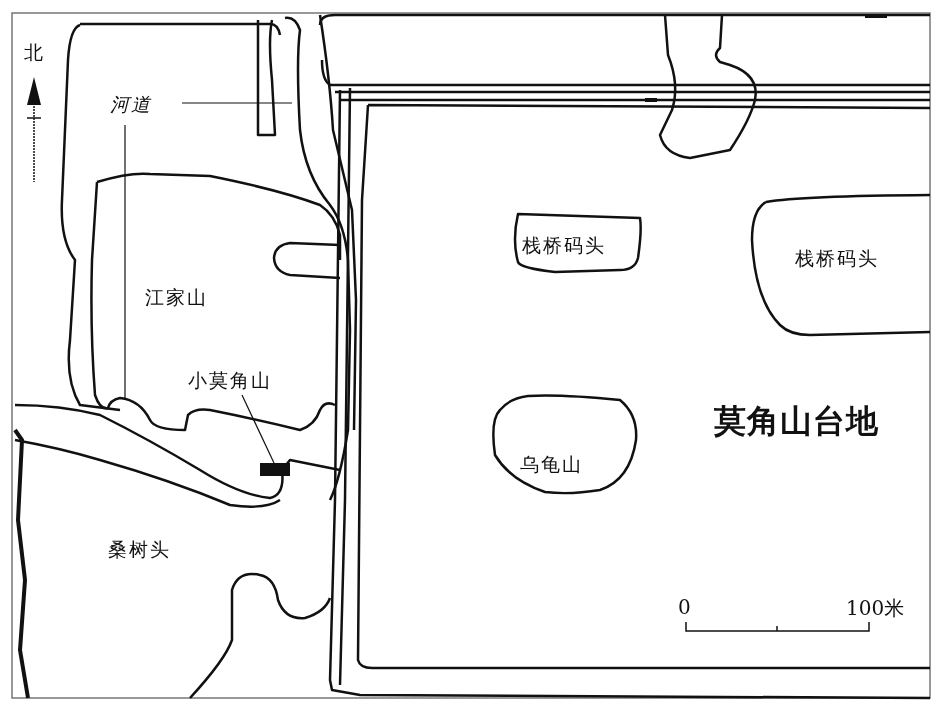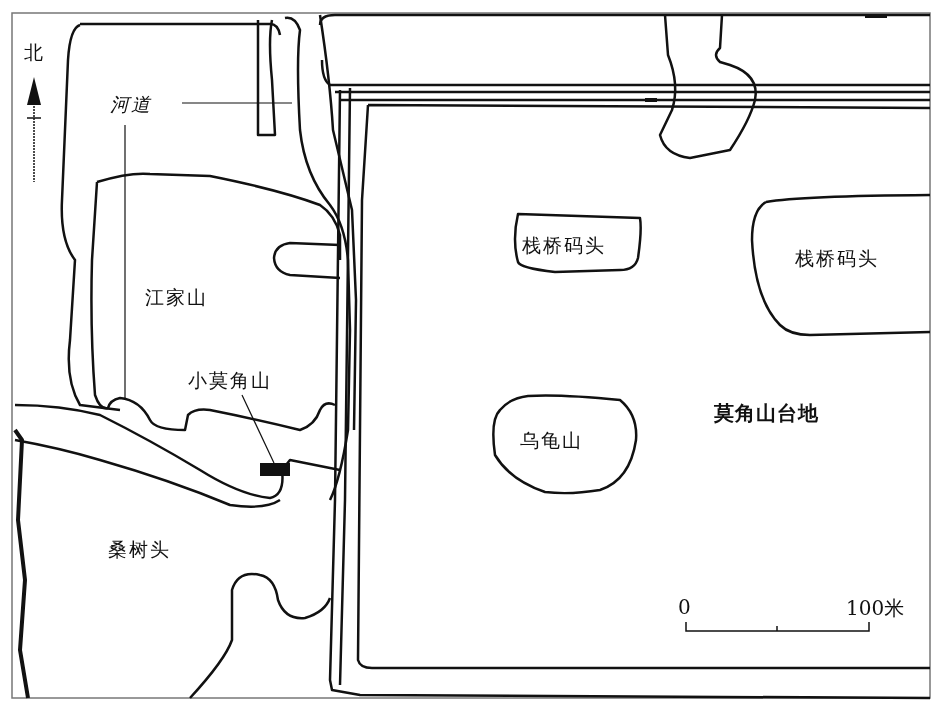--- a/index.html
+++ b/index.html
@@ -1,20 +1,20 @@
 <!DOCTYPE html>
 <html><head>
 <meta charset="utf-8">
 <style>
   html, body { margin:0; padding:0; background:#ffffff; }
   body { width:940px; height:707px; position:relative; overflow:hidden; font-family:"DejaVu Serif", serif; }
   #map { position:absolute; left:0; top:0; width:940px; height:707px; }
   .lbl { position:absolute; color:#111; font-family:"DejaVu Serif", serif; white-space:nowrap; letter-spacing:2px; }
   .lbl-sm { font-size:19px; }
-  .lbl-big { font-size:20px; font-family:"DejaVu Sans", sans-serif; font-weight:bold; letter-spacing:1px; }
+  .lbl-big { font-size:32px; font-family:"DejaVu Sans", sans-serif; font-weight:bold; letter-spacing:1px; }
   .scale-txt { position:absolute; font-size:20px; color:#111; font-family:"DejaVu Serif", serif; }
 </style>
 </head>
 <body>
 
 <svg id="map" viewBox="0 0 940 707" xmlns="http://www.w3.org/2000/svg">
 
   <rect x="12" y="13" width="918" height="685" fill="none" stroke="#777" stroke-width="1.5"></rect>
 
   <g fill="none" stroke="#111" stroke-width="2.5" stroke-linejoin="round">
@@ -69,17 +69,17 @@
   </g>
 </svg>
 
 <div class="lbl lbl-sm" style="left:24px;top:40px;">北</div>
 <div class="lbl lbl-sm" style="left:110px;top:92px;font-style:italic;">河道</div>
 <div class="lbl lbl-sm" style="left:145px;top:285px;">江家山</div>
 <div class="lbl lbl-sm" style="left:188px;top:368px;">小莫角山</div>
 <div class="lbl lbl-sm" style="left:108px;top:537px;text-align:right;">桑树头</div>
 <div class="lbl lbl-sm" style="left:522px;top:233px;">栈桥码头</div>
 <div class="lbl lbl-sm" style="left:795px;top:246px;">栈桥码头</div>
-<div class="lbl lbl-sm" style="left:520px;top:428px;text-align:right;">乌龟山</div>
+<div class="lbl lbl-sm" style="left:520px;top:452px;text-align:right;">乌龟山</div>
 <div class="lbl lbl-big" style="left:714px;top:400px;">莫角山台地</div>
 
 <div class="scale-txt" style="left:678px;top:595px;">0</div>
 <div class="scale-txt" style="left:846px;top:595px;text-align:right;">100米</div>
 
 </body></html>

